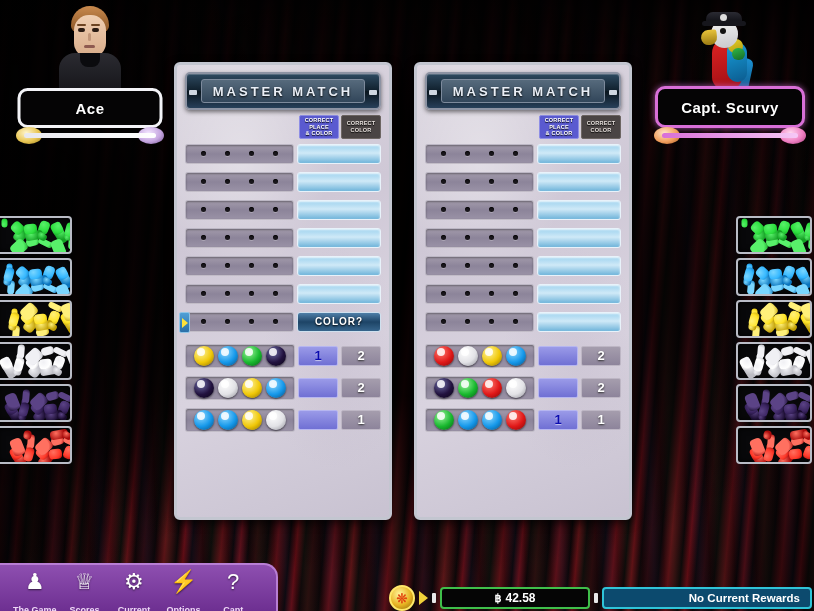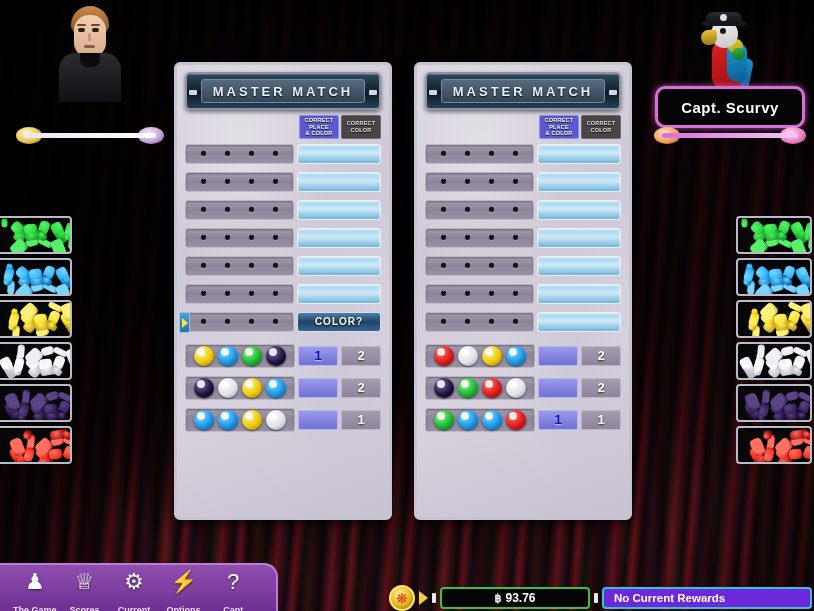--- a/index.html
+++ b/index.html
@@ -253,22 +253,22 @@
   .arrow-r{width:0;height:0;border-top:7px solid transparent;border-bottom:7px solid transparent;border-left:9px solid #f0d23a;}
   #cashbox{
     height:22px;min-width:150px;box-sizing:border-box;
     border:2px solid #3fbf4a;border-radius:4px;background:#050505;
     display:flex;align-items:center;justify-content:center;gap:4px;
     color:#fff;font-size:12px;font-weight:bold;padding:0 10px;
   }
   #cashbox .sym{color:#fff;font-size:11px;}
   #rewardbox{
     height:22px;min-width:210px;box-sizing:border-box;
-    border:2px solid #2fc4d8;border-radius:4px;background:#6d28d9;
-    display:flex;align-items:center;justify-content:flex-start;
+    border:2px solid #2fc4d8;border-radius:4px;background:#0c4a6e;
+    display:flex;align-items:center;justify-content:flex-end;
     color:#ffffff;font-size:11.5px;font-weight:bold;padding:0 10px;margin-right:2px;
   }
   .sep{width:4px;height:10px;background:#e8e8e8;border-radius:1px;}
 </style>
 </head>
 <body>
 
 <div id="bg">
   <div class="stripes"></div>
   <div class="stripes2"></div>
@@ -283,20 +283,23 @@
         <div class="face"></div>
       <div class="brow l"></div>
         <div class="brow r"></div>
       <div class="eye l"></div>
         <div class="eye r"></div>
       <div class="nose"></div>
         <div class="mouth"></div>
       <div class="body"></div>
         <div class="collar"></div>
     </div>
+  </div>
+  <div class="nameplate" id="nameplate-left">
+    <span>Ace</span>
   </div>
   <div class="chip l"></div>
   <div class="chip r"></div>
   <div class="plate-bar" id="bar-left"></div>
 </div>
 
 <div class="portrait-wrap" id="portrait-right">
   <div class="avatar">
     <div class="parrot">
       <div class="perch"></div>
@@ -828,19 +831,19 @@
   </div>
 
 <div id="statusbar">
   <div id="coin">
     <span>❊</span>
   </div>
   <div class="arrow-r"></div>
   <div class="sep"></div>
   <div id="cashbox">
     <span class="sym">฿</span>
-    <span>93.76</span>
+    <span>42.58</span>
   </div>
   <div class="sep"></div>
   <div id="rewardbox">
     <span>No Current Rewards</span>
   </div>
 </div>
 
 </body></html>

